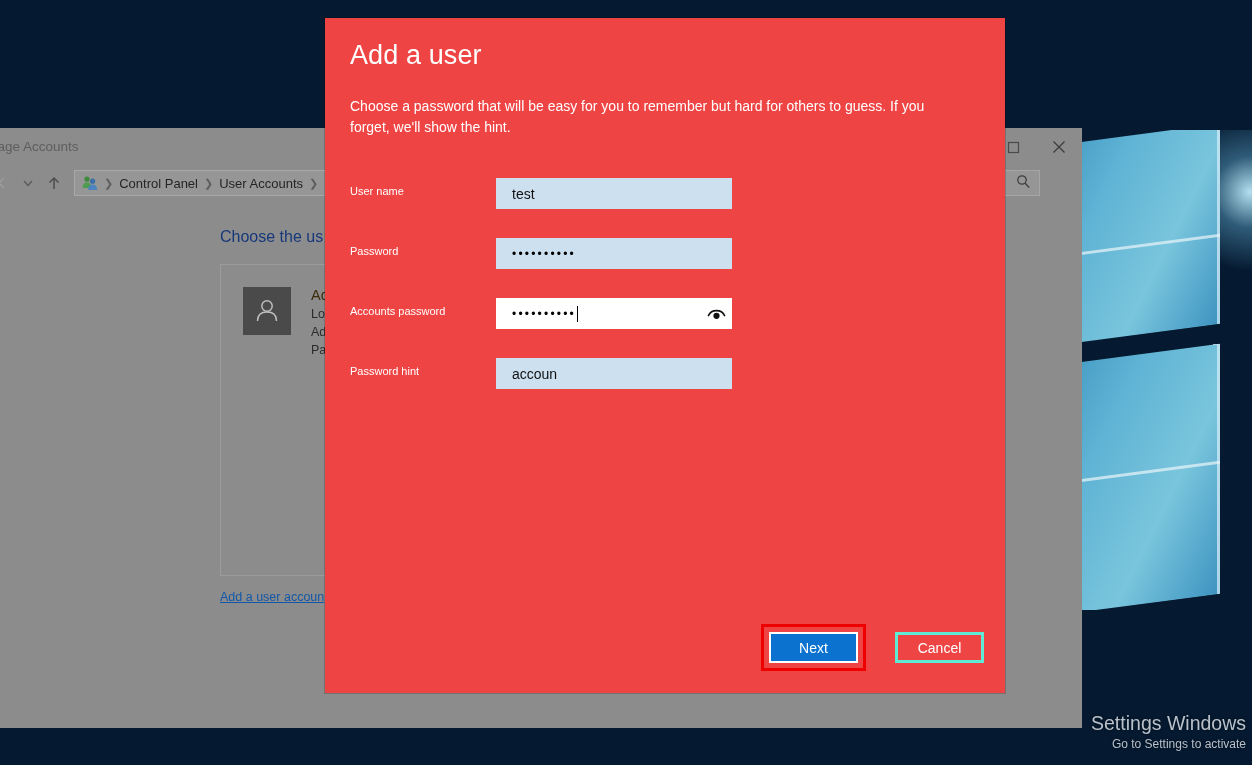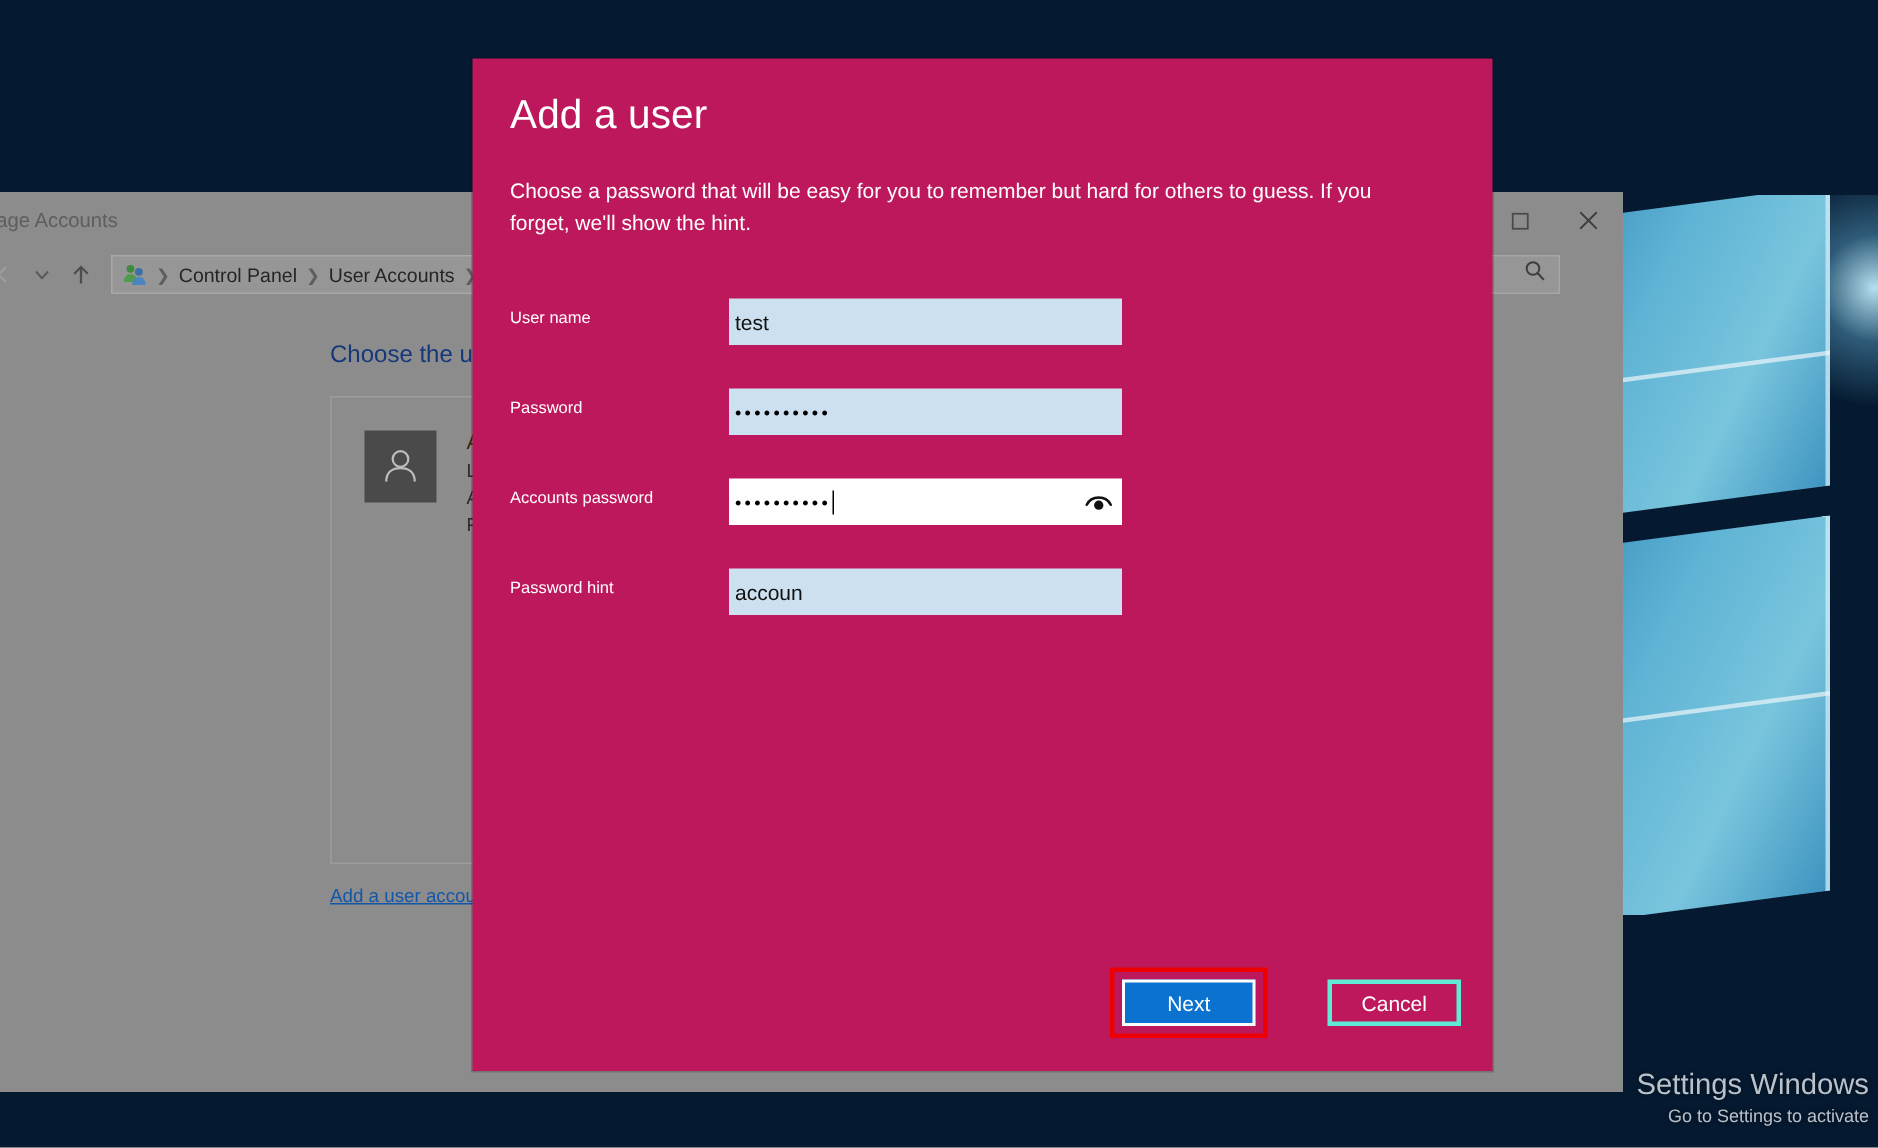--- a/index.html
+++ b/index.html
@@ -171,28 +171,27 @@
     display: inline-block;
     margin-top: 14px;
     font-size: 12.5px;
     color: #1257a8;
     text-decoration: underline;
   }
 
   
   #dialog {
     position: absolute;
-    left: 315px;
+    left: 325px;
     top: 18px;
     width: 680px;
     height: 675px;
-    background: #be185d;
+    background: #ef4444;
     color: #ffffff;
     box-shadow: 0 0 0 1px rgba(0,0,0,0.18);
-    margin-top: 21px;
   }
   .dlg-title {
     position: absolute;
     left: 25px; top: 22px;
     font-size: 27px;
     font-weight: 400;
     letter-spacing: 0.1px;
   }
   .dlg-sub {
     position: absolute;
@@ -214,26 +213,26 @@
     height: 60px;
   }
   .row-label {
     width: 146px;
     font-size: 11px;
     padding-top: 7px;
     flex: none;
   }
   .field {
     position: relative;
-    width: 262px;
+    width: 236px;
     height: 31px;
     background: #cde0f0;
     display: flex;
     align-items: center;
-    padding: 0 4px;
+    padding: 0 16px;
     font-size: 14px;
     color: #111111;
   }
   .field.focused {
     background: #ffffff;
   }
   .dots {
     letter-spacing: 2.2px;
     font-size: 12px;
     color: #000;
@@ -256,21 +255,21 @@
     display: flex; align-items: center; justify-content: center;
   }
 
   
   .btnbar {
     position: absolute;
     right: 21px;
     bottom: 22px;
     display: flex;
     align-items: center;
-    gap: 40px;
+    gap: 29px;
     padding-left: 31px;
   }
   .btn {
     height: 31px;
     min-width: 89px;
     padding: 0 16px;
     border: 3px solid #5eead4;
     background: transparent;
     color: #ffffff;
     font-size: 14px;

